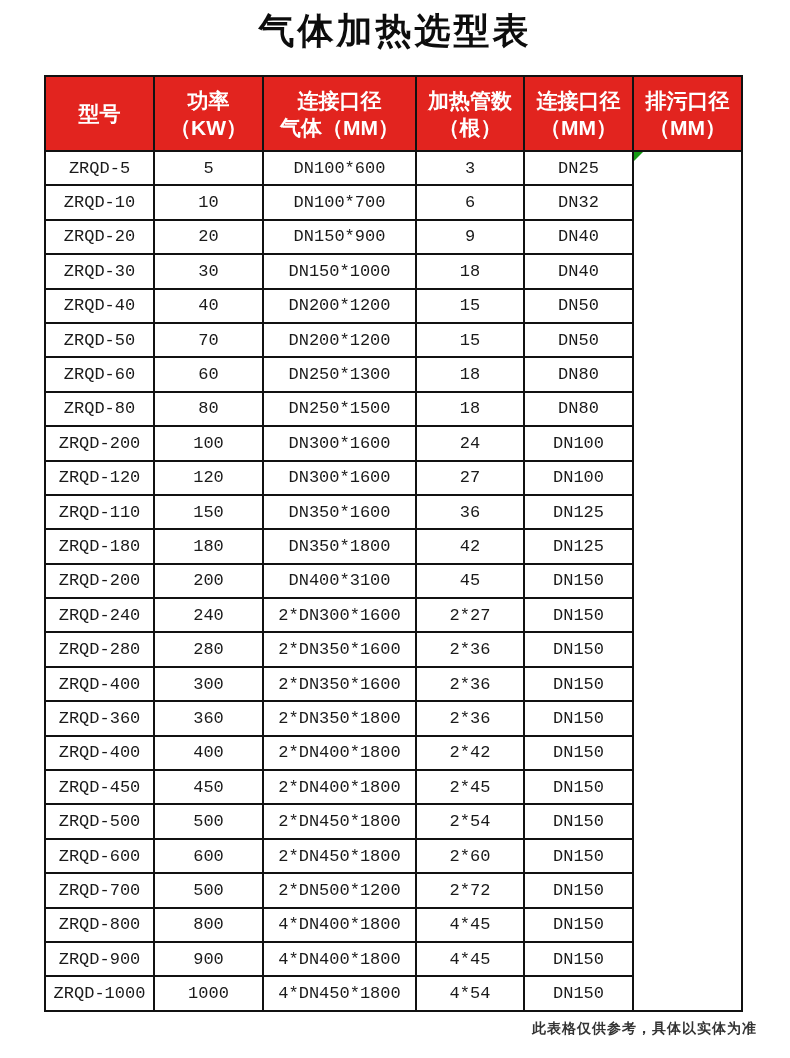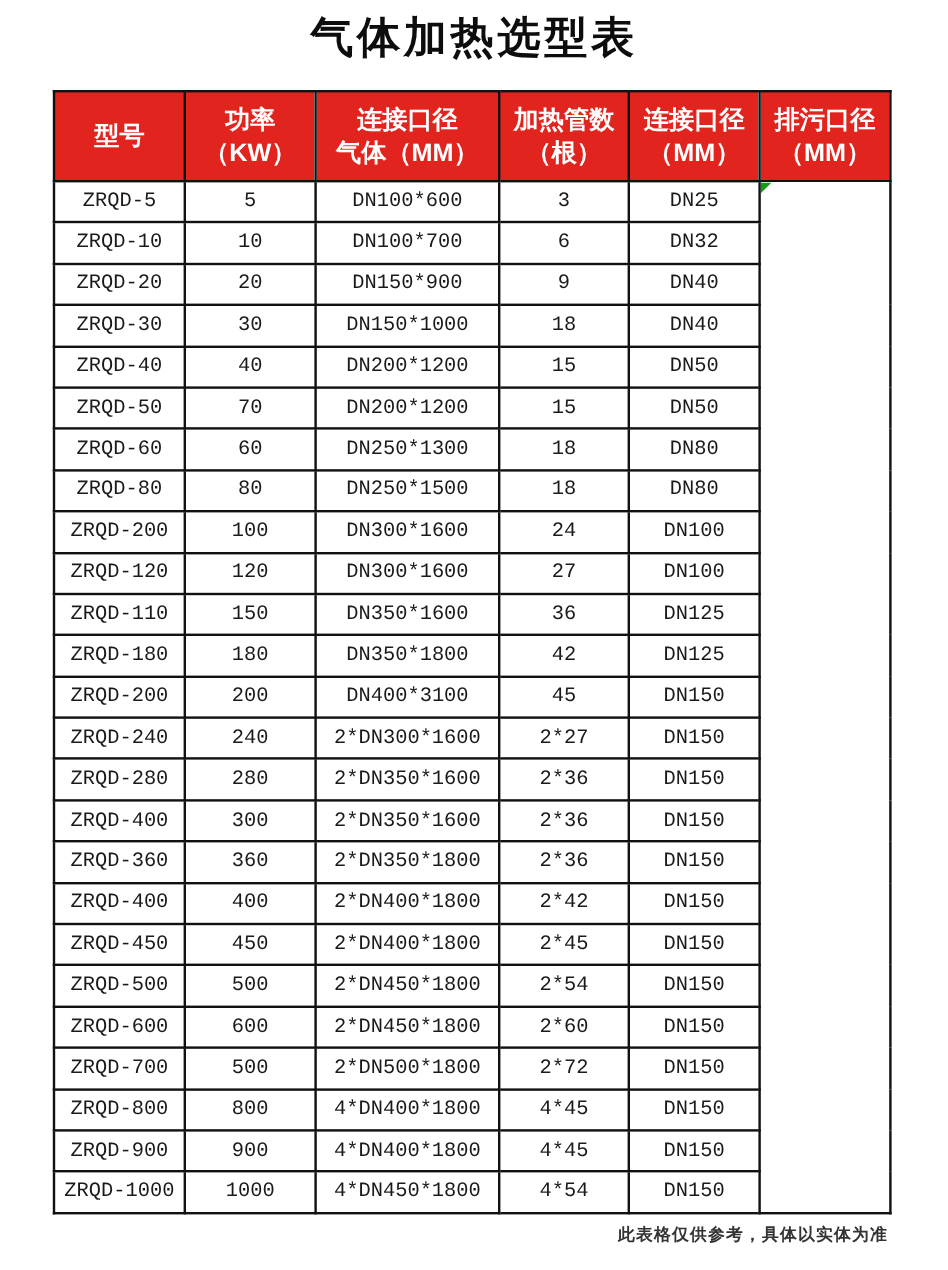--- a/index.html
+++ b/index.html
@@ -61,21 +61,21 @@
   .corner-triangle {
     position: absolute;
     top: 0; left: 0;
     width: 0; height: 0;
     border-top: 9px solid #149a14;
     border-right: 9px solid transparent;
   }
   .footnote {
     position: absolute;
     top: 1020px;
-    right: 50px;
+    right: 33px;
     font-size: 14px;
     font-weight: 700;
     color: #333333;
     letter-spacing: 1px;
     font-family: "Liberation Sans", "DejaVu Sans", sans-serif;
   }
 </style>
 </head>
 <body>
 
@@ -265,21 +265,21 @@
       <tr>
         <td>ZRQD-600</td>
         <td>600</td>
         <td>2*DN450*1800</td>
         <td>2*60</td>
         <td>DN150</td>
       </tr>
       <tr>
         <td>ZRQD-700</td>
         <td>500</td>
-        <td>2*DN500*1800</td>
+        <td>2*DN500*1200</td>
         <td>2*72</td>
         <td>DN150</td>
       </tr>
       <tr>
         <td>ZRQD-800</td>
         <td>800</td>
         <td>4*DN400*1800</td>
         <td>4*45</td>
         <td>DN150</td>
       </tr>

